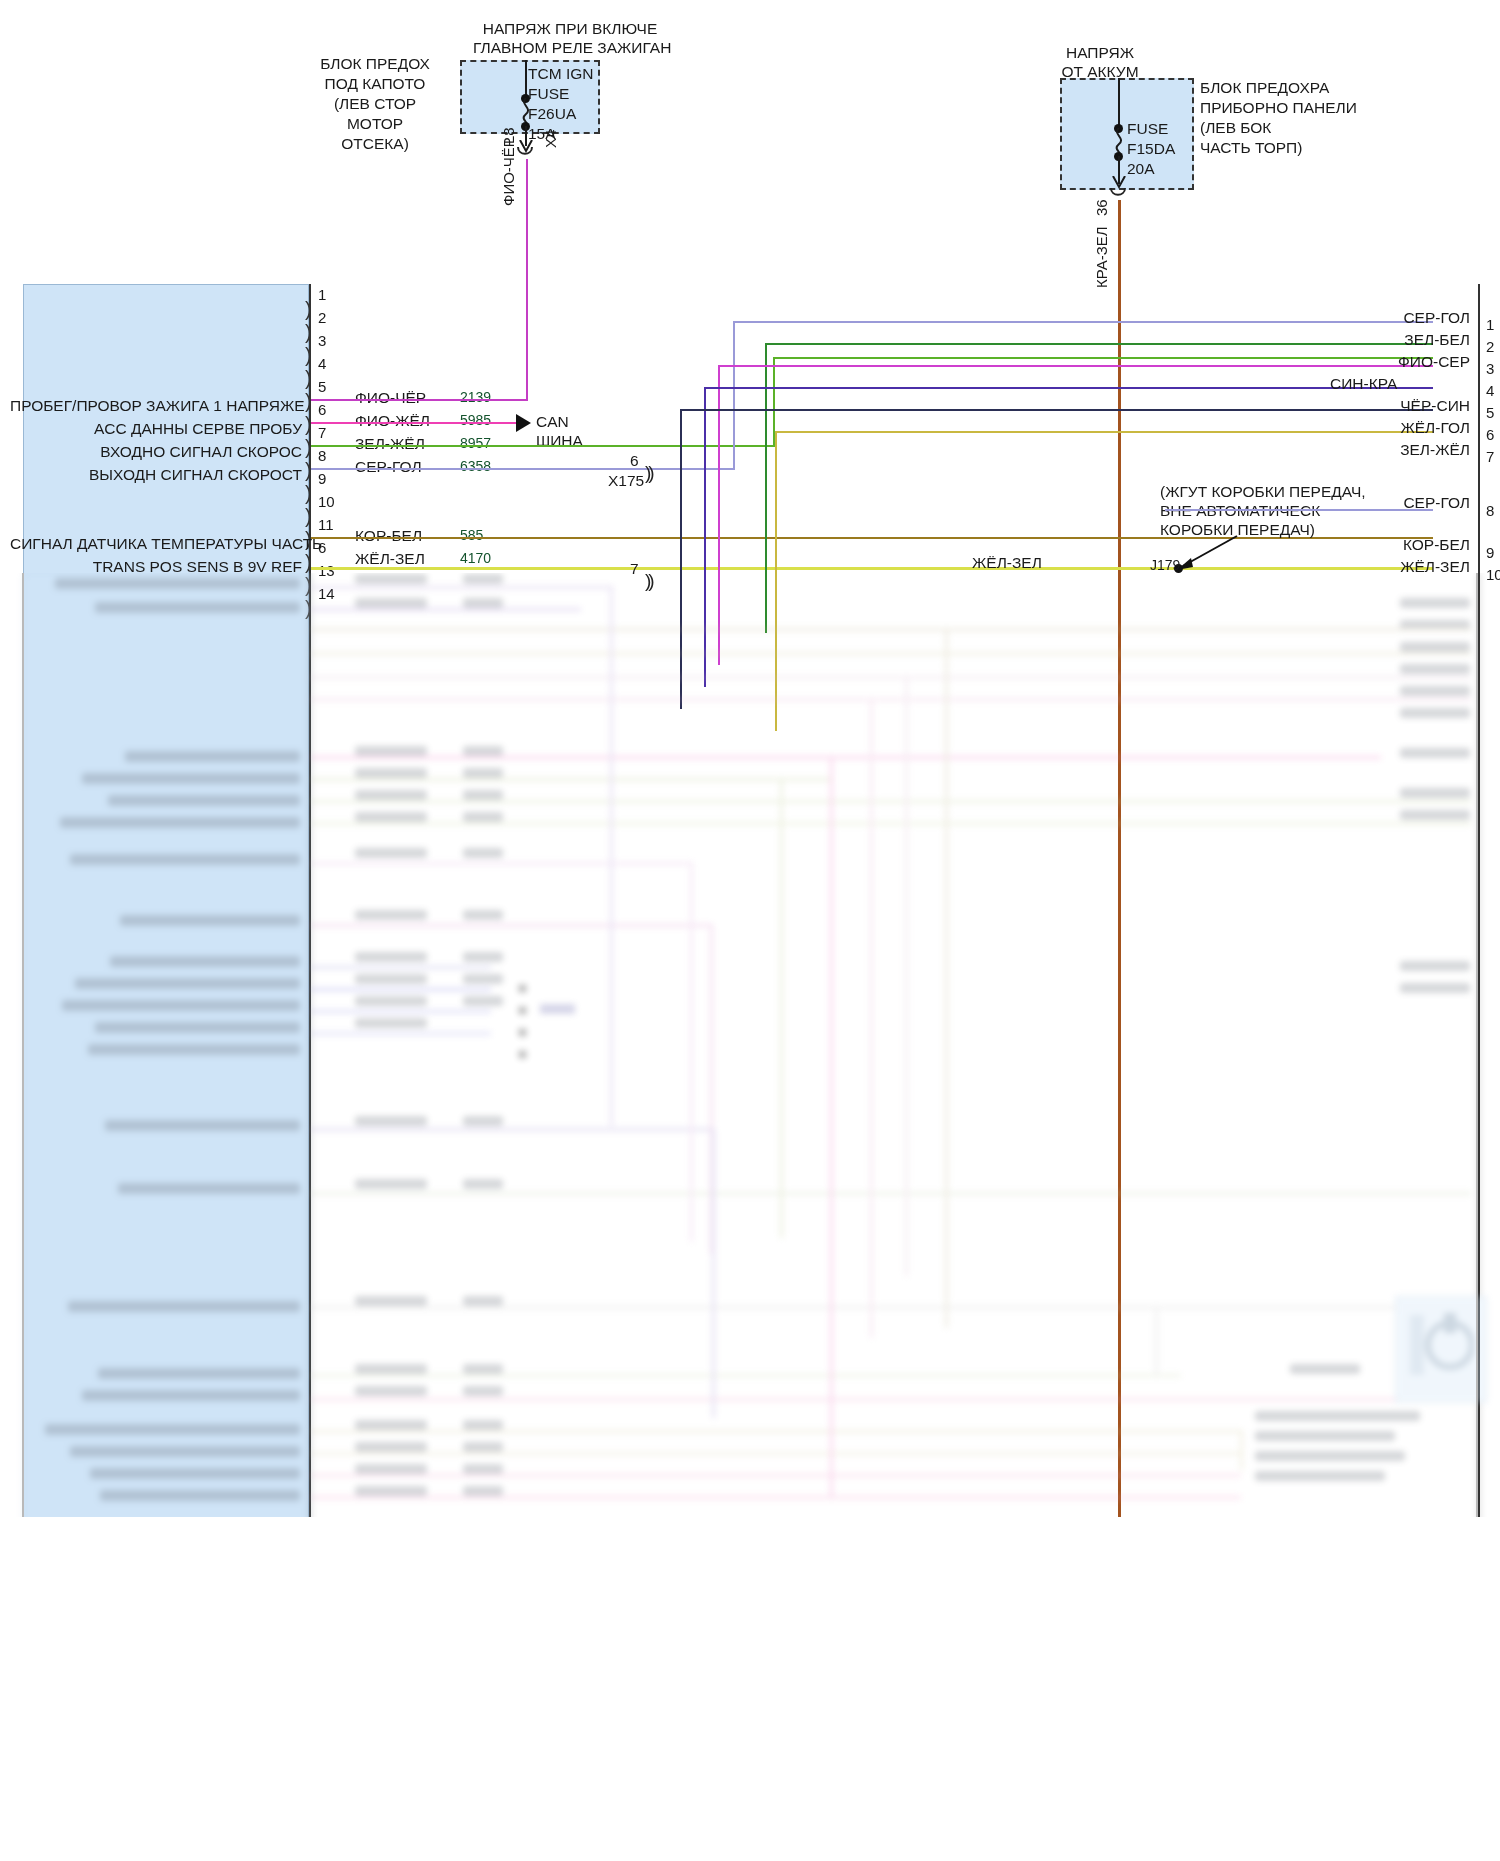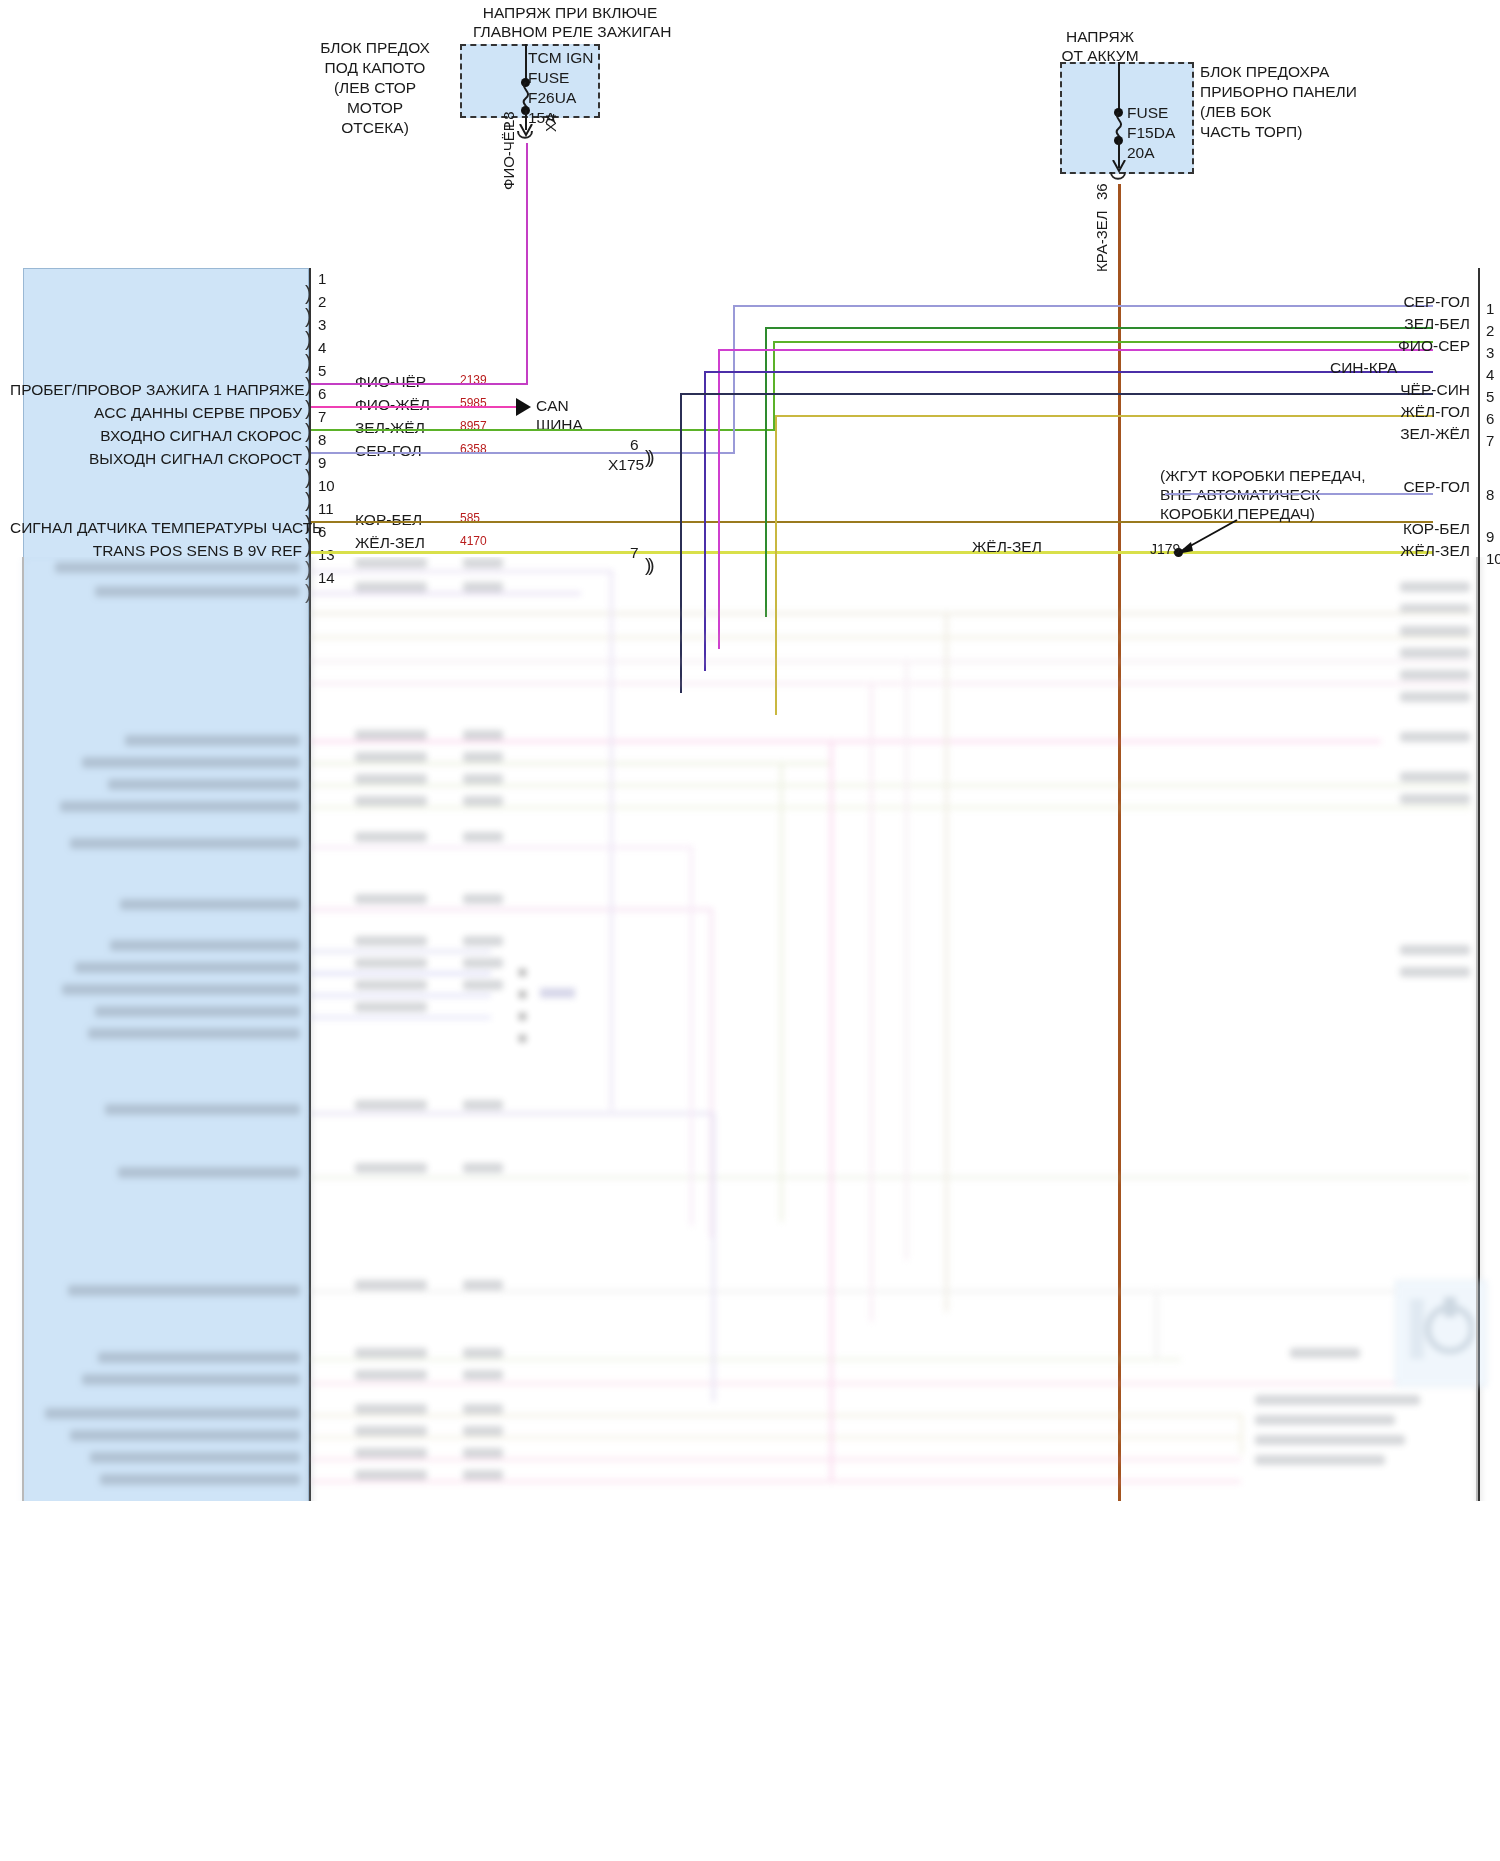--- a/index.html
+++ b/index.html
@@ -1,17 +1,17 @@
 <!DOCTYPE html>
 <html><head>
 <meta charset="utf-8">
 <style>
   html,body{margin:0;padding:0;background:#ffffff;}
   body{font-family:"Liberation Sans","DejaVu Sans",sans-serif;}
-  #page{position:relative;width:1500px;height:1501px;background:#fff;overflow:hidden;}
+  #page{position:relative;width:1500px;height:1501px;background:#fff;overflow:hidden;margin-top:16px;}
 
   
   .txt{position:absolute;white-space:pre;color:#1a1a1a;font-size:15.5px;line-height:18.5px;}
   .txt.r{text-align:right;}
   .txt.c{text-align:center;}
   .vtxt{position:absolute;white-space:pre;color:#1a1a1a;font-size:15px;
         transform-origin:0 0;transform:rotate(-90deg);}
   .hline{position:absolute;height:0;border-top-width:2.5px;border-top-style:solid;}
   .vline{position:absolute;width:0;border-left-width:2.5px;border-left-style:solid;}
   .dot{position:absolute;width:9px;height:9px;border-radius:50%;background:#111;}
@@ -20,21 +20,21 @@
   .fusebox{position:absolute;background:#cfe4f7;border:2px dashed #333;box-sizing:border-box;}
   .fuselbl{position:absolute;font-size:15.5px;color:#1a1a1a;white-space:pre;line-height:20px;}
 
   
   .module{position:absolute;background:#cfe4f7;border:1px solid #9ab8d4;box-sizing:border-box;}
   .pinbar{position:absolute;width:0;border-left:2px solid #333;}
   .pinnum{position:absolute;font-size:15px;color:#1a1a1a;}
   .pinhook{position:absolute;font-size:20px;color:#333;line-height:1;}
   .desc{position:absolute;font-size:15.5px;color:#1a1a1a;white-space:pre;text-align:right;}
   .wname{position:absolute;font-size:15.5px;color:#1a1a1a;white-space:pre;}
-  .wnum{position:absolute;font-size:12px;color:#b91c1c;white-space:pre;}
+  .wnum{position:absolute;font-size:14px;color:#14532d;white-space:pre;}
 
   
   .arrow{position:absolute;width:0;height:0;border-style:solid;
          border-width:9px 0 9px 15px;border-color:transparent transparent transparent #111;}
 
   
   .split{position:absolute;font-size:19px;color:#222;letter-spacing:-3px;}
 
   
   #fadeclip{position:absolute;left:0;top:557px;width:1500px;height:1304px;overflow:hidden;}

